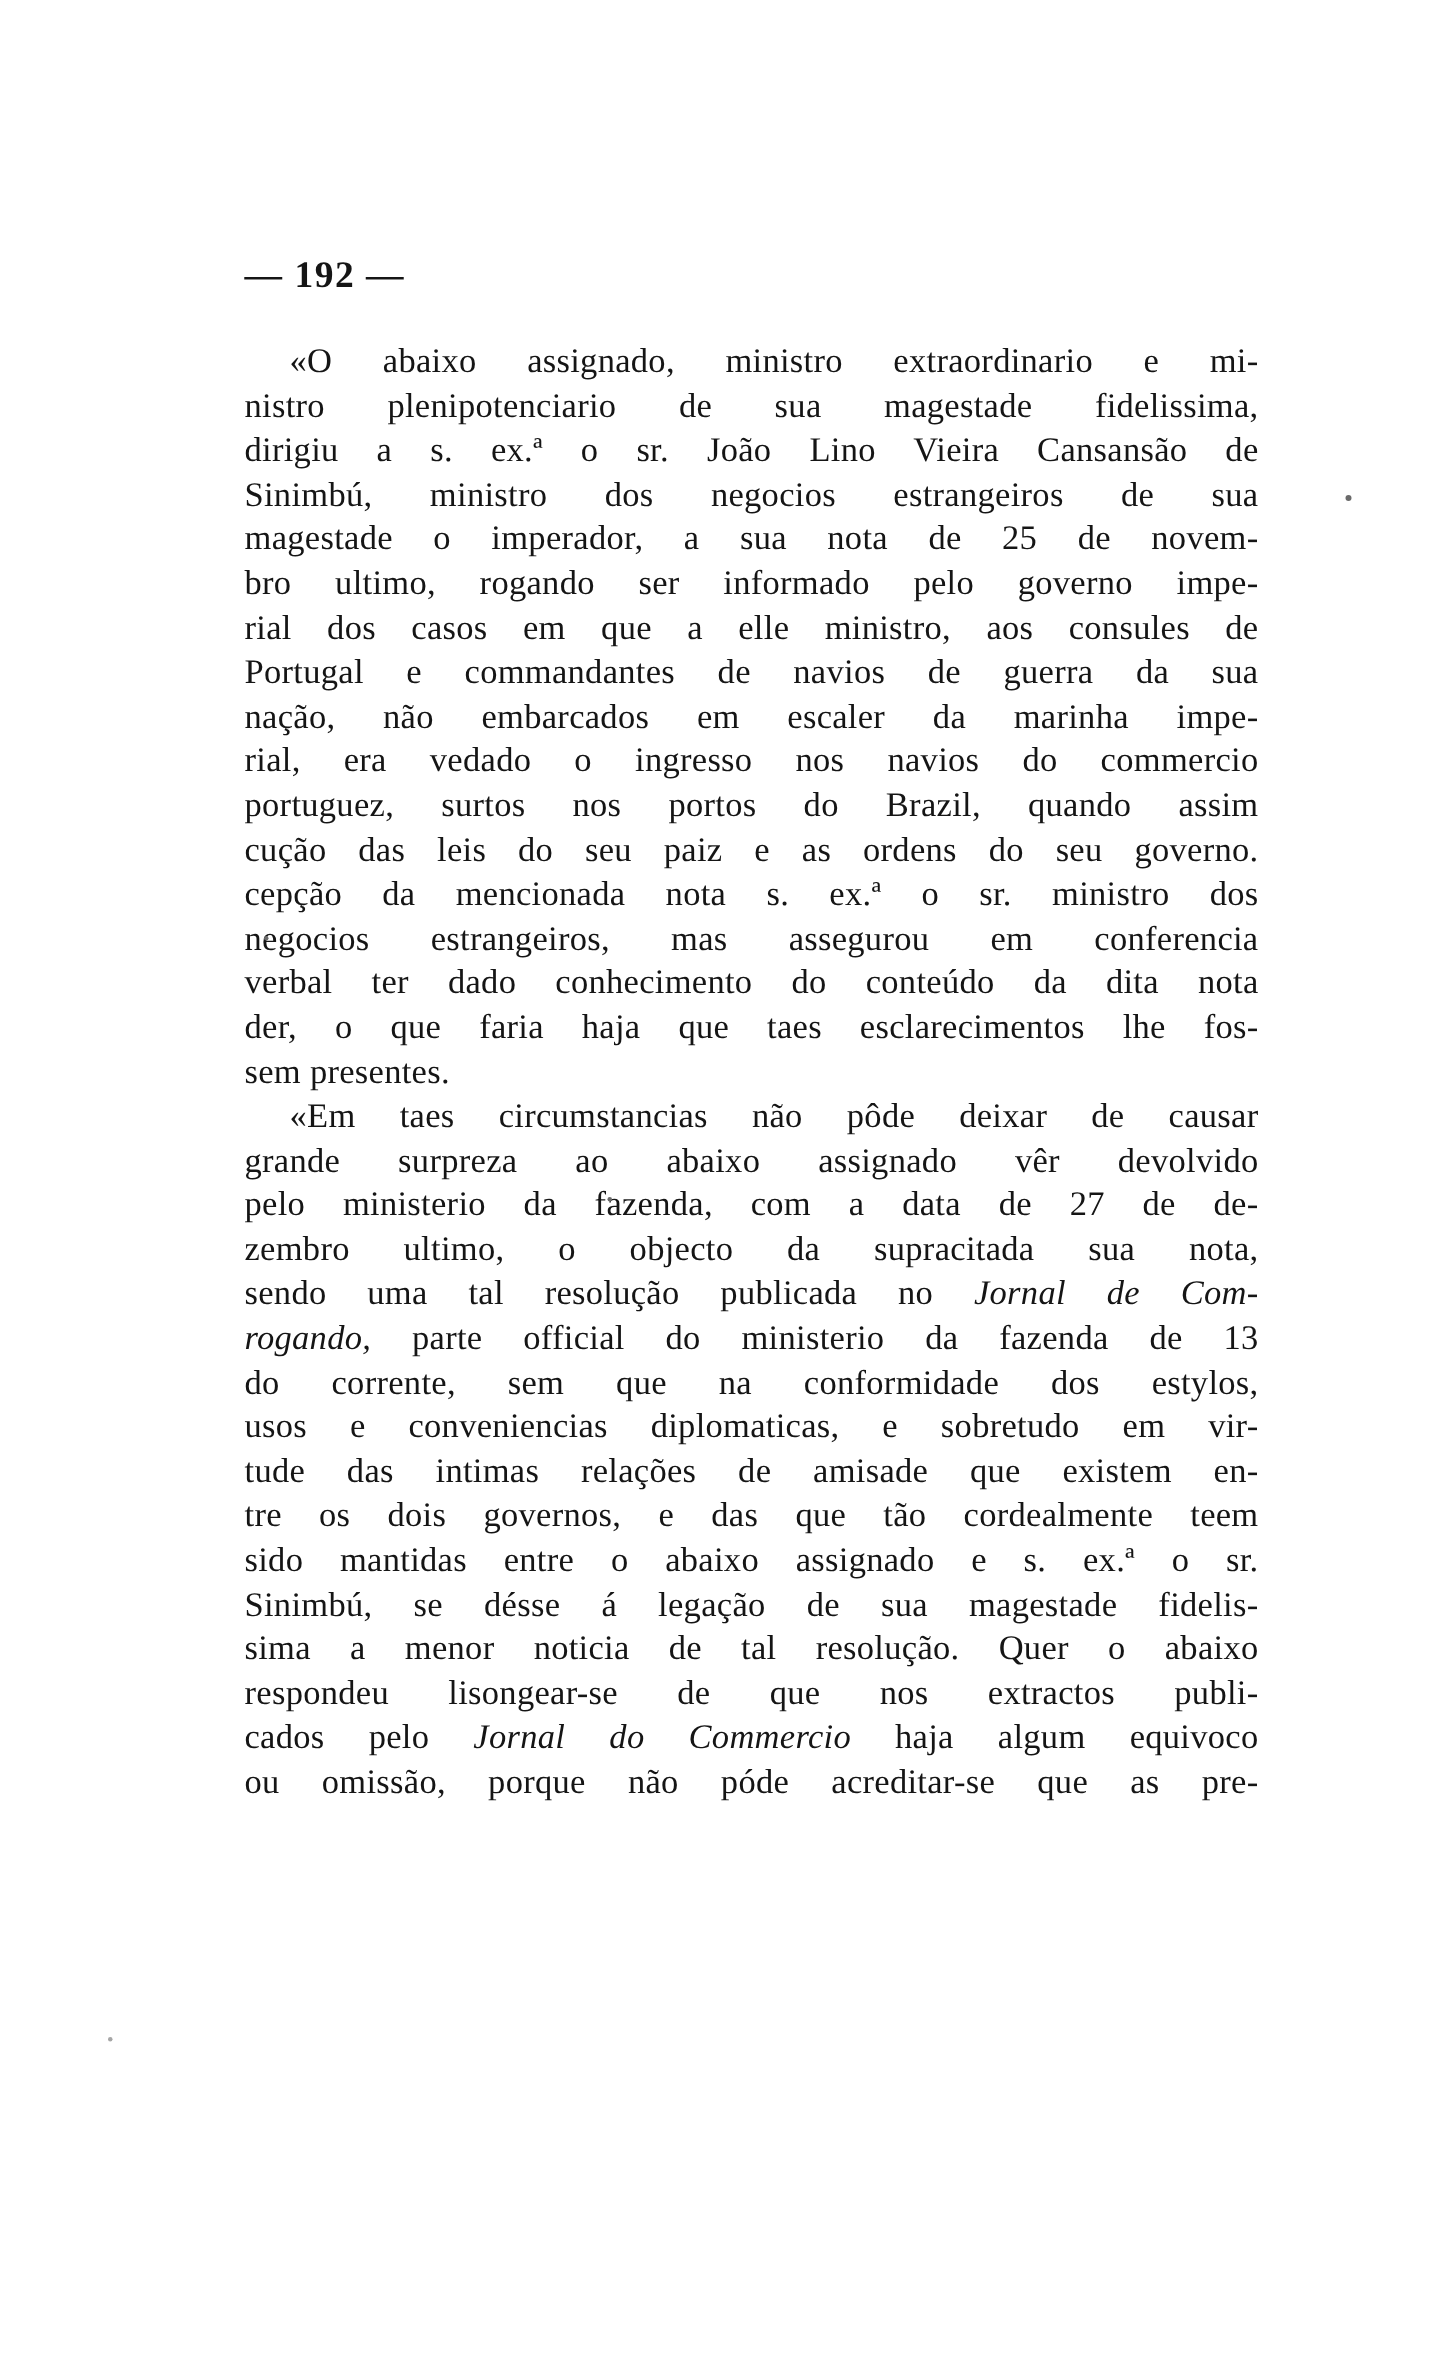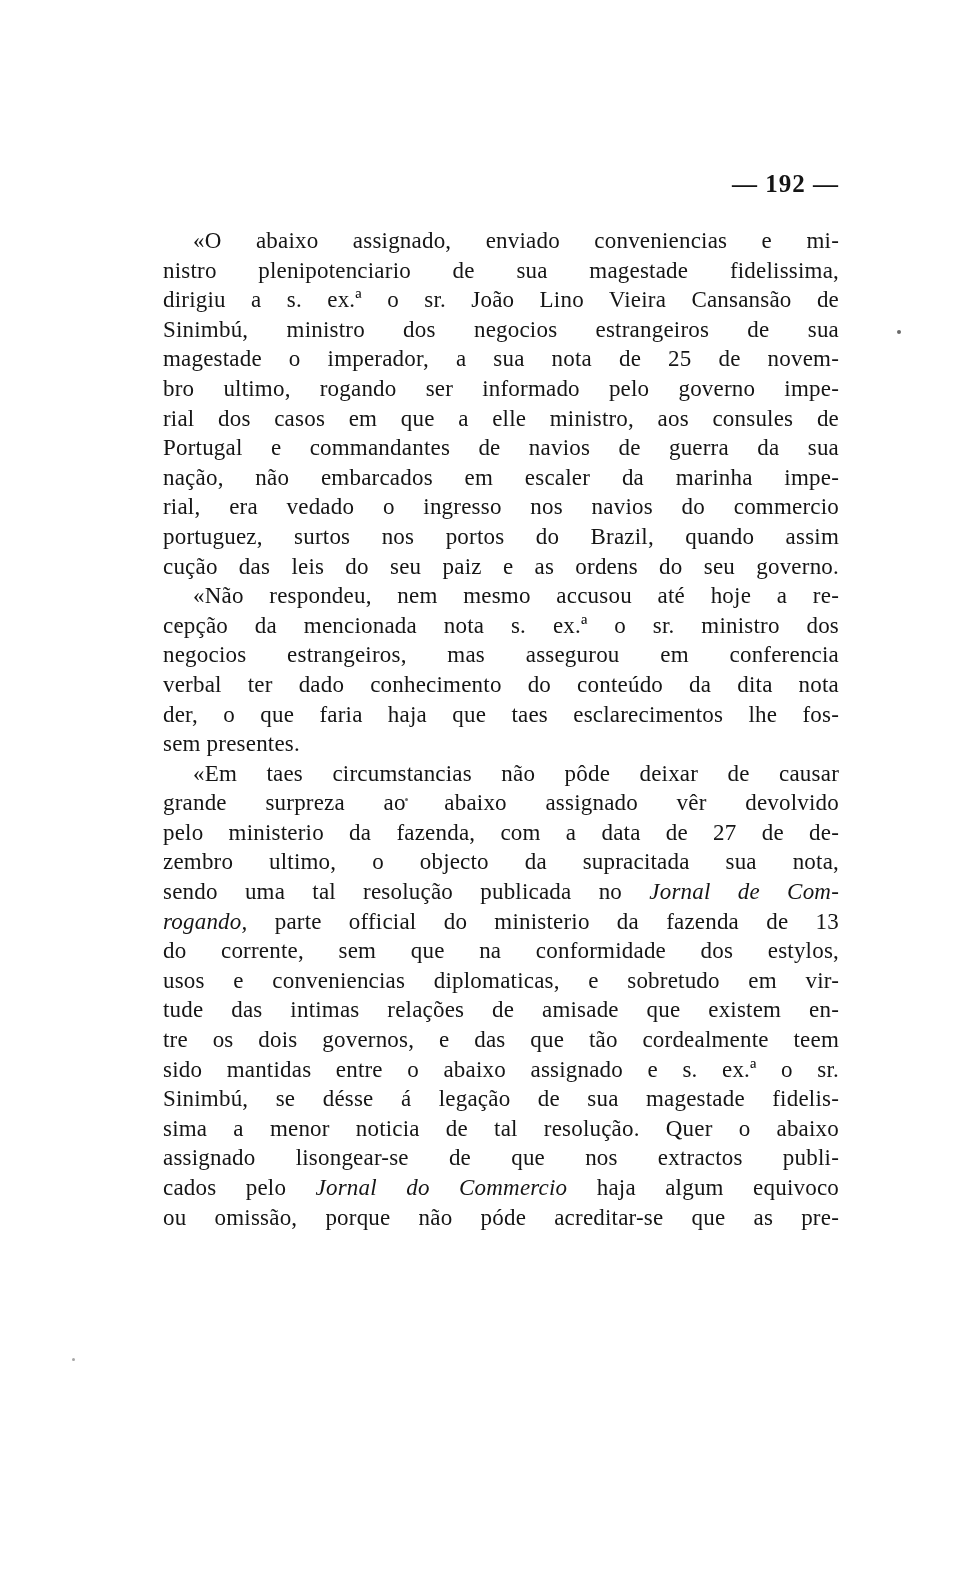--- a/index.html
+++ b/index.html
@@ -16,21 +16,21 @@
     position: relative;
     width: 960px;
     height: 1573px;
     background: #ffffff;
   }
   .page-header {
     position: absolute;
     top: 170px;
     left: 163px;
     width: 676px;
-    text-align: right;
+    text-align: left;
     font-size: 25px;
     font-weight: bold;
     letter-spacing: 1px;
   }
   .page-body {
     position: absolute;
     top: 226px;
     left: 163px;
     width: 676px;
   }
@@ -52,56 +52,55 @@
   }
 </style>
 </head>
 <body>
 
 <div class="scan-page">
   <div class="page-header">— 192 —</div>
 
   <div class="page-body">
       <div class="paragraph">
-        <div class="line indent"><span>«O abaixo assignado, enviado conveniencias e mi-</span></div>
+        <div class="line indent"><span>«O abaixo assignado, ministro extraordinario e mi-</span></div>
         <div class="line"><span>nistro plenipotenciario de sua magestade fidelissima,</span></div>
         <div class="line"><span>dirigiu a s. ex.ª o sr. João Lino Vieira Cansansão de</span></div>
         <div class="line"><span>Sinimbú, ministro dos negocios estrangeiros de sua</span></div>
         <div class="line"><span>magestade o imperador, a sua nota de 25 de novem-</span></div>
         <div class="line"><span>bro ultimo, rogando ser informado pelo governo impe-</span></div>
         <div class="line"><span>rial dos casos em que a elle ministro, aos consules de</span></div>
         <div class="line"><span>Portugal e commandantes de navios de guerra da sua</span></div>
         <div class="line"><span>nação, não embarcados em escaler da marinha impe-</span></div>
         <div class="line"><span>rial, era vedado o ingresso nos navios do commercio</span></div>
         <div class="line"><span>portuguez, surtos nos portos do Brazil, quando assim</span></div>
         <div class="line"><span>cução das leis do seu paiz e as ordens do seu governo.</span></div>
       </div>
       <div class="paragraph">
-        <div class="line indent"><span>«Não respondeu, nem mesmo accusou até hoje a re-</span></div>
         <div class="line"><span>cepção da mencionada nota s. ex.ª o sr. ministro dos</span></div>
         <div class="line"><span>negocios estrangeiros, mas assegurou em conferencia</span></div>
         <div class="line"><span>verbal ter dado conhecimento do conteúdo da dita nota</span></div>
         <div class="line"><span>der, o que faria haja que taes esclarecimentos lhe fos-</span></div>
         <div class="line nojust"><span>sem presentes.</span></div>
       </div>
       <div class="paragraph">
         <div class="line indent"><span>«Em taes circumstancias não pôde deixar de causar</span></div>
         <div class="line"><span>grande surpreza ao abaixo assignado vêr devolvido</span></div>
         <div class="line"><span>pelo ministerio da fazenda, com a data de 27 de de-</span></div>
         <div class="line"><span>zembro ultimo, o objecto da supracitada sua nota,</span></div>
         <div class="line"><span>sendo uma tal resolução publicada no </span><span class="it">Jornal de Com-</span></div>
         <div class="line"><span class="it">rogando,</span><span> parte official do ministerio da fazenda de 13</span></div>
         <div class="line"><span>do corrente, sem que na conformidade dos estylos,</span></div>
         <div class="line"><span>usos e conveniencias diplomaticas, e sobretudo em vir-</span></div>
         <div class="line"><span>tude das intimas relações de amisade que existem en-</span></div>
         <div class="line"><span>tre os dois governos, e das que tão cordealmente teem</span></div>
         <div class="line"><span>sido mantidas entre o abaixo assignado e s. ex.ª o sr.</span></div>
         <div class="line"><span>Sinimbú, se désse á legação de sua magestade fidelis-</span></div>
         <div class="line"><span>sima a menor noticia de tal resolução. Quer o abaixo</span></div>
-        <div class="line"><span>assignado lisongear-se de que nos extractos publi-</span></div>
+        <div class="line"><span>respondeu lisongear-se de que nos extractos publi-</span></div>
         <div class="line"><span>cados pelo </span><span class="it">Jornal do Commercio</span><span> haja algum equivoco</span></div>
         <div class="line"><span>ou omissão, porque não póde acreditar-se que as pre-</span></div>
       </div>
     </div>
 
   <div class="speck" style="left:897px; top:330px; width:4px; height:4px;"></div>
   <div class="speck" style="left:176px; top:624px; width:3px; height:3px;"></div>
   <div class="speck" style="left:405px; top:798px; width:3px; height:3px;"></div>
   <div class="speck" style="left:72px; top:1358px; width:3px; height:3px; opacity:.6;"></div>
 </div>

